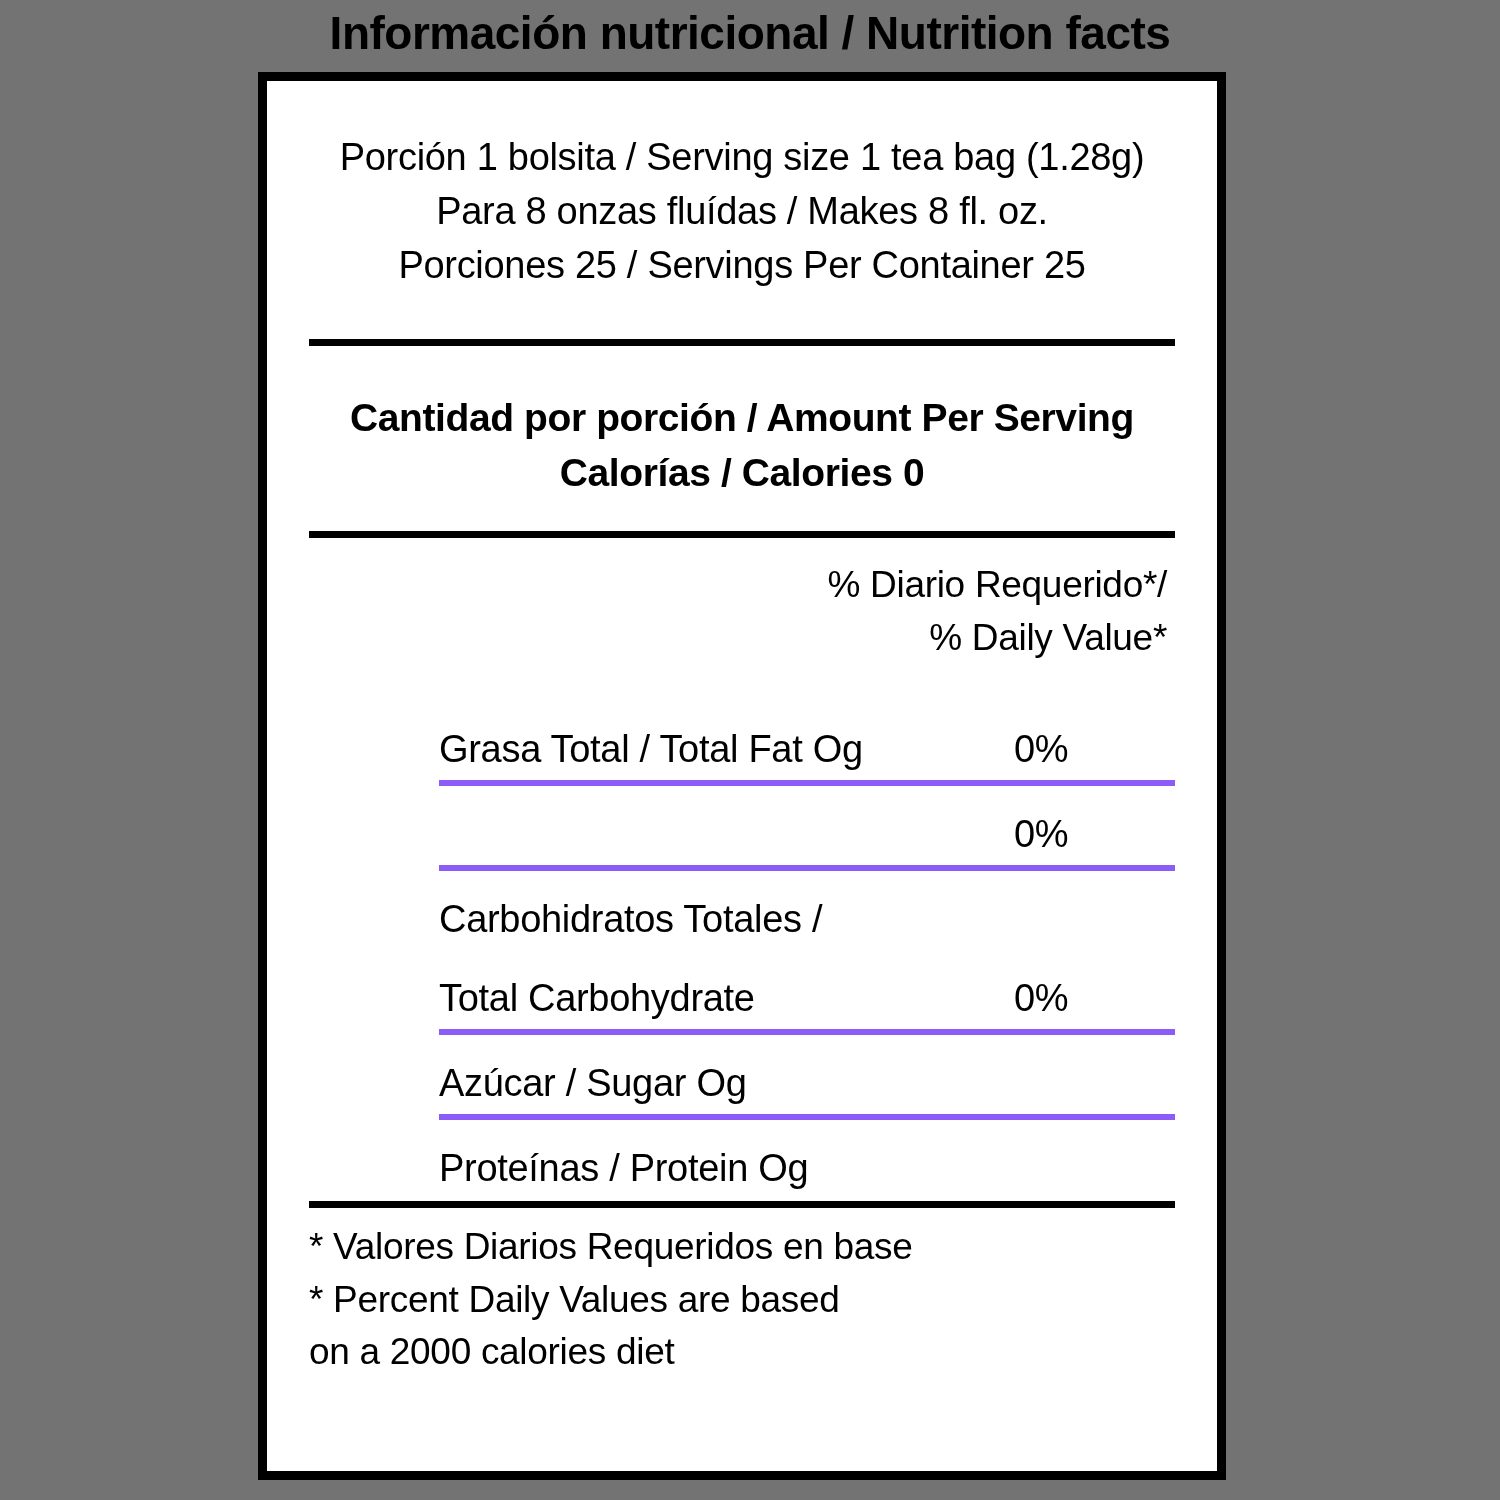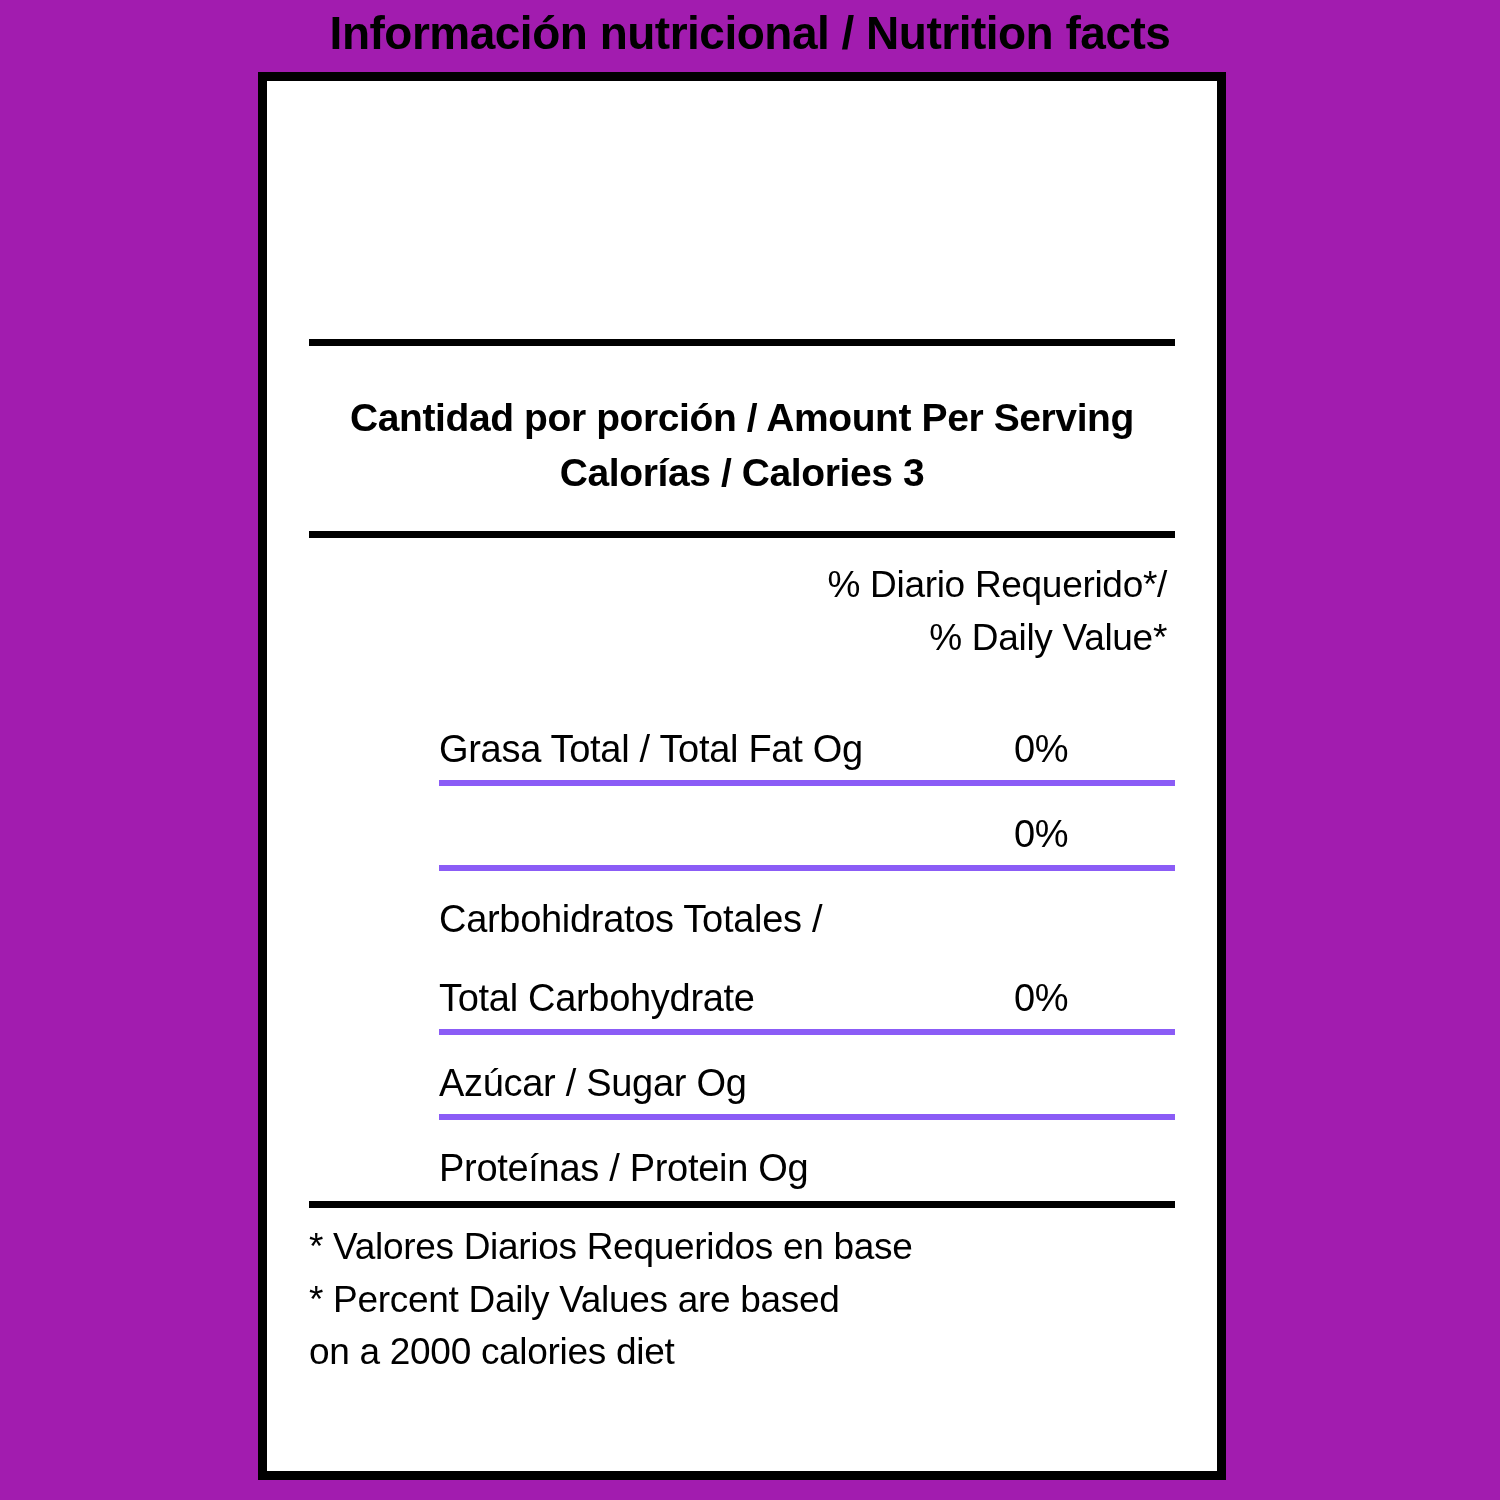--- a/index.html
+++ b/index.html
@@ -12,21 +12,21 @@
     height: 1500px;
     font-family: "Liberation Sans", sans-serif;
     color: #000000;
     overflow: hidden;
   }
 
   .page {
     position: relative;
     width: 1500px;
     height: 1500px;
-    background: #a21caf;
+    background: #737373;
   }
 
   .nf-title {
     position: absolute;
     top: 6px;
     left: 0;
     width: 1500px;
     text-align: center;
     font-size: 46px;
     font-weight: 700;
@@ -150,26 +150,31 @@
 </head>
 <body>
 
 <div class="page">
 
   <div class="nf-title">Información nutricional / Nutrition facts</div>
 
   <div class="nf-panel">
     <div class="inner">
 
+      <div class="serving-block">
+        <div>Porción 1 bolsita /  Serving size 1 tea bag (1.28g)</div>
+        <div>Para 8 onzas fluídas / Makes 8 fl. oz.</div>
+        <div>Porciones 25 / Servings Per Container 25</div>
+      </div>
 
       <div class="rule rule-1"></div>
 
       <div class="amount-block">
         <div>Cantidad por porción / Amount Per Serving</div>
-        <div>Calorías / Calories 3</div>
+        <div>Calorías / Calories 0</div>
       </div>
 
       <div class="rule rule-2"></div>
 
       <div class="dv-header">
         <div>% Diario Requerido*/</div>
         <div>% Daily Value*</div>
       </div>
 
       <div class="rows">

